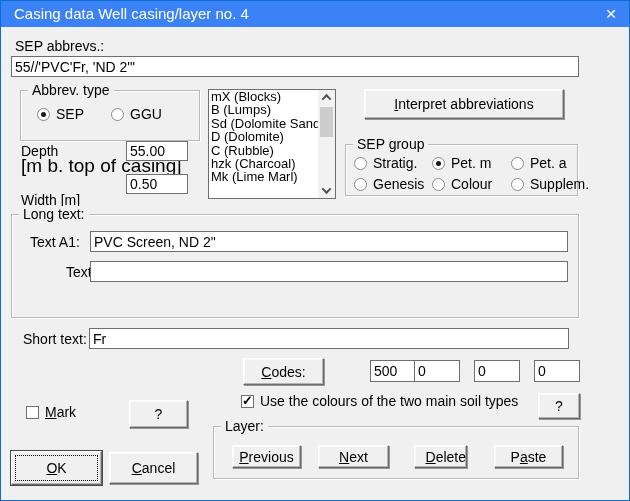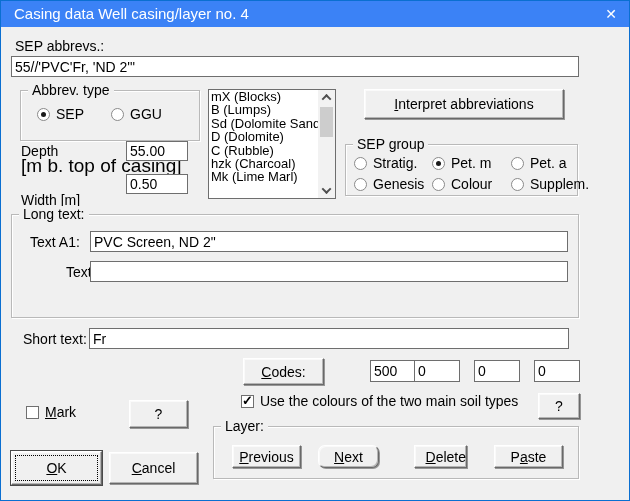--- a/index.html
+++ b/index.html
@@ -176,21 +176,21 @@
   </div>
   <div class="btn" style="left:108px;top:451px;width:89px;height:32px;">
     <span><span></span><span class="u">C</span><span>ancel</span></span>
   </div>
 
   <div class="grp" style="left:212px;top:425px;width:366px;height:53px;">
     <span class="legend">Layer:</span>
     <div class="btn" style="left:18px;top:18px;width:69px;height:23px;">
       <span><span></span><span class="u">P</span><span>revious</span></span>
     </div>
-    <div class="btn" style="left:104px;top:18px;width:61px;height:23px;border-radius:7px;">
+    <div class="btn" style="left:104px;top:18px;width:71px;height:23px;">
       <span><span></span><span class="u">N</span><span>ext</span></span>
     </div>
     <div class="btn" style="left:200px;top:18px;width:53px;height:23px;justify-content:flex-end;">
       <span><span></span><span class="u">D</span><span>elete</span></span>
     </div>
     <div class="btn" style="left:280px;top:18px;width:69px;height:23px;">
       <span><span>P</span><span class="u">a</span><span>ste</span></span>
     </div>
   </div>
 

